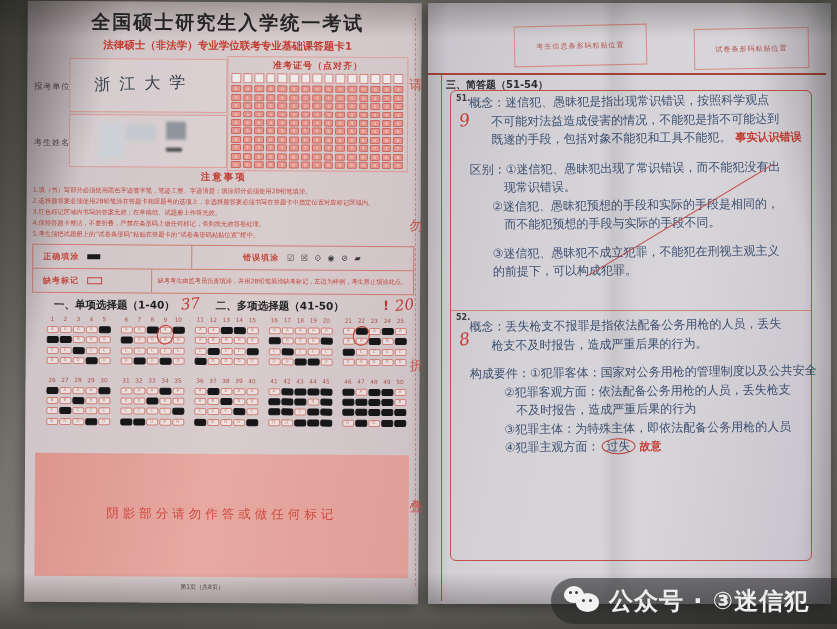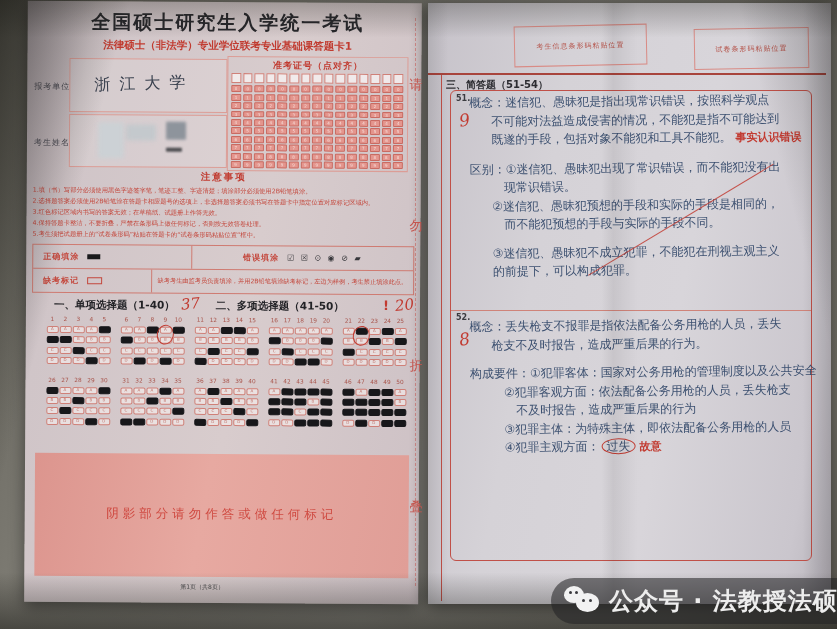--- a/index.html
+++ b/index.html
@@ -818,15 +818,15 @@
   <div class="watermark">
     <span class="wicon">
       <span class="wb1">
           <span class="weye e1"></span>
           <span class="weye e2"></span>
         </span>
       <span class="wb2"></span>
       <span class="weye e3"></span>
       <span class="weye e4"></span>
     </span>
-    <span class="wtext">公众号 · 法教授法硕</span>
+    <span class="wtext">公众号 · ③迷信犯</span>
   </div>
 </div>
 
 </body></html>

